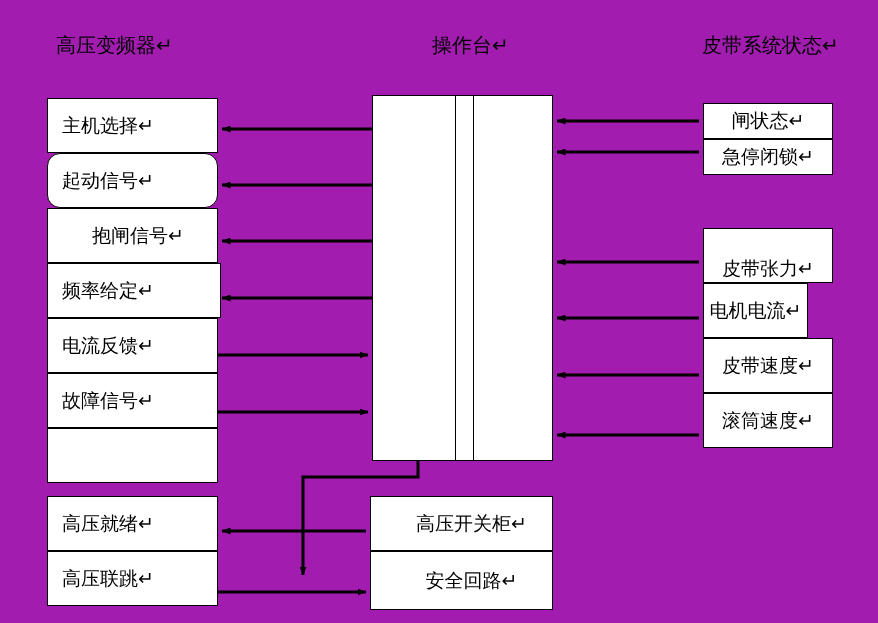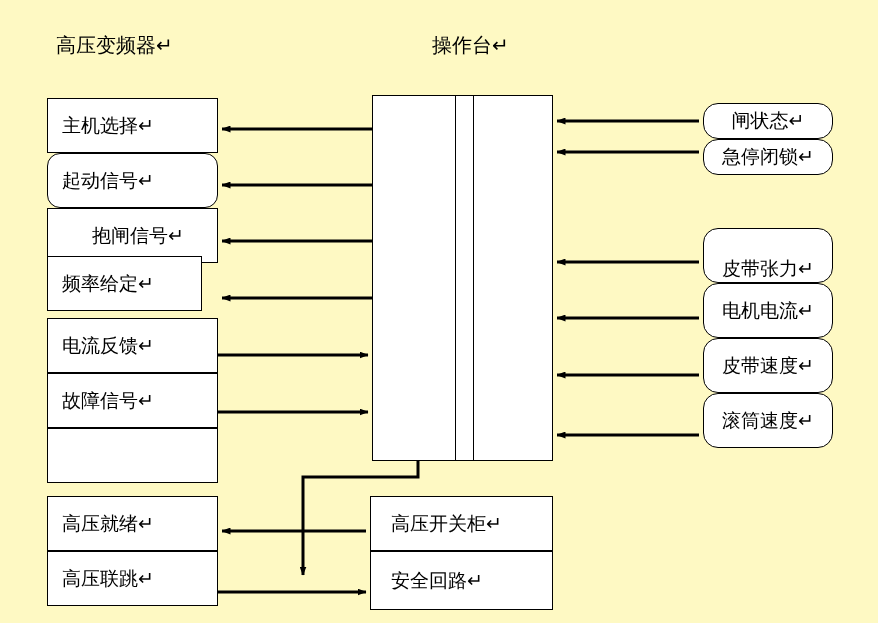--- a/index.html
+++ b/index.html
@@ -7,21 +7,21 @@
     padding: 0;
     background: #ffffff;
   }
   body {
     font-family: "Liberation Sans", sans-serif;
   }
   #canvas {
     position: relative;
     width: 878px;
     height: 623px;
-    background: #fef9c3;
+    background: #a21caf;
     overflow: hidden;
   }
   .col-title {
     position: absolute;
     font-size: 20px;
     color: #000;
     white-space: nowrap;
     font-family: "Liberation Sans", sans-serif;
   }
   .box {
@@ -35,25 +35,24 @@
     color: #000;
     white-space: nowrap;
   }
   .box.left-label {
     padding-left: 14px;
     justify-content: flex-start;
     text-align: center;
   }
   .box.center-label {
     justify-content: center;
-    border-radius: 15px;
   }
   .box.pad-label {
     padding-left: 20px;
-    justify-content: flex-start;
+    justify-content: center;
   }
   svg.arrows {
     position: absolute;
     left: 0;
     top: 0;
     width: 878px;
     height: 623px;
     pointer-events: none;
   }
   .console-box {
@@ -68,31 +67,32 @@
     border-left: 1.5px solid #000;
   }
 </style>
 </head>
 <body>
 
 <div id="canvas">
 
   <div class="col-title" style="left:56px; top:32px;">高压变频器↵</div>
   <div class="col-title" style="left:432px; top:32px;">操作台↵</div>
+  <div class="col-title" style="left:702px; top:32px;">皮带系统状态↵</div>
 
   <div class="box left-label" style="left:47px; top:98px; width:171px; height:55px;">
     <span>主机选择↵</span>
   </div>
   <div class="box left-label" style="left:47px; top:153px; width:171px; height:55px;border-radius:13px;">
     <span>起动信号↵</span>
   </div>
   <div class="box left-label" style="left:47px; top:208px; width:171px; height:55px;padding-left:44px;">
     <span>抱闸信号↵</span>
   </div>
-  <div class="box left-label" style="left:47px; top:256px; width:155px; height:55px;">
+  <div class="box left-label" style="left:47px; top:263px; width:174px; height:55px;">
     <span>频率给定↵</span>
   </div>
   <div class="box left-label" style="left:47px; top:318px; width:171px; height:55px;">
     <span>电流反馈↵</span>
   </div>
   <div class="box left-label" style="left:47px; top:373px; width:171px; height:55px;">
     <span>故障信号↵</span>
   </div>
   <div class="box left-label" style="left:47px; top:428px; width:171px; height:55px;">
     <span></span>
@@ -118,21 +118,21 @@
   <div class="box center-label" style="left:703px; top:103px; width:130px; height:36px;">
     <span>闸状态↵</span>
   </div>
   <div class="box center-label" style="left:703px; top:139px; width:130px; height:36px;">
     <span>急停闭锁↵</span>
   </div>
 
   <div class="box center-label" style="left:703px; top:228px; width:130px; height:55px;align-items:flex-end;">
     <span>皮带张力↵</span>
   </div>
-  <div class="box center-label" style="left:703px; top:283px; width:130px; height:55px;">
+  <div class="box center-label" style="left:703px; top:283px; width:105px; height:55px;">
     <span>电机电流↵</span>
   </div>
   <div class="box center-label" style="left:703px; top:393px; width:130px; height:55px;">
     <span>滚筒速度↵</span>
   </div>
   <div class="box center-label" style="left:703px; top:338px; width:130px; height:55px;">
     <span>皮带速度↵</span>
   </div>
 
   <svg class="arrows" viewBox="0 0 878 623">

